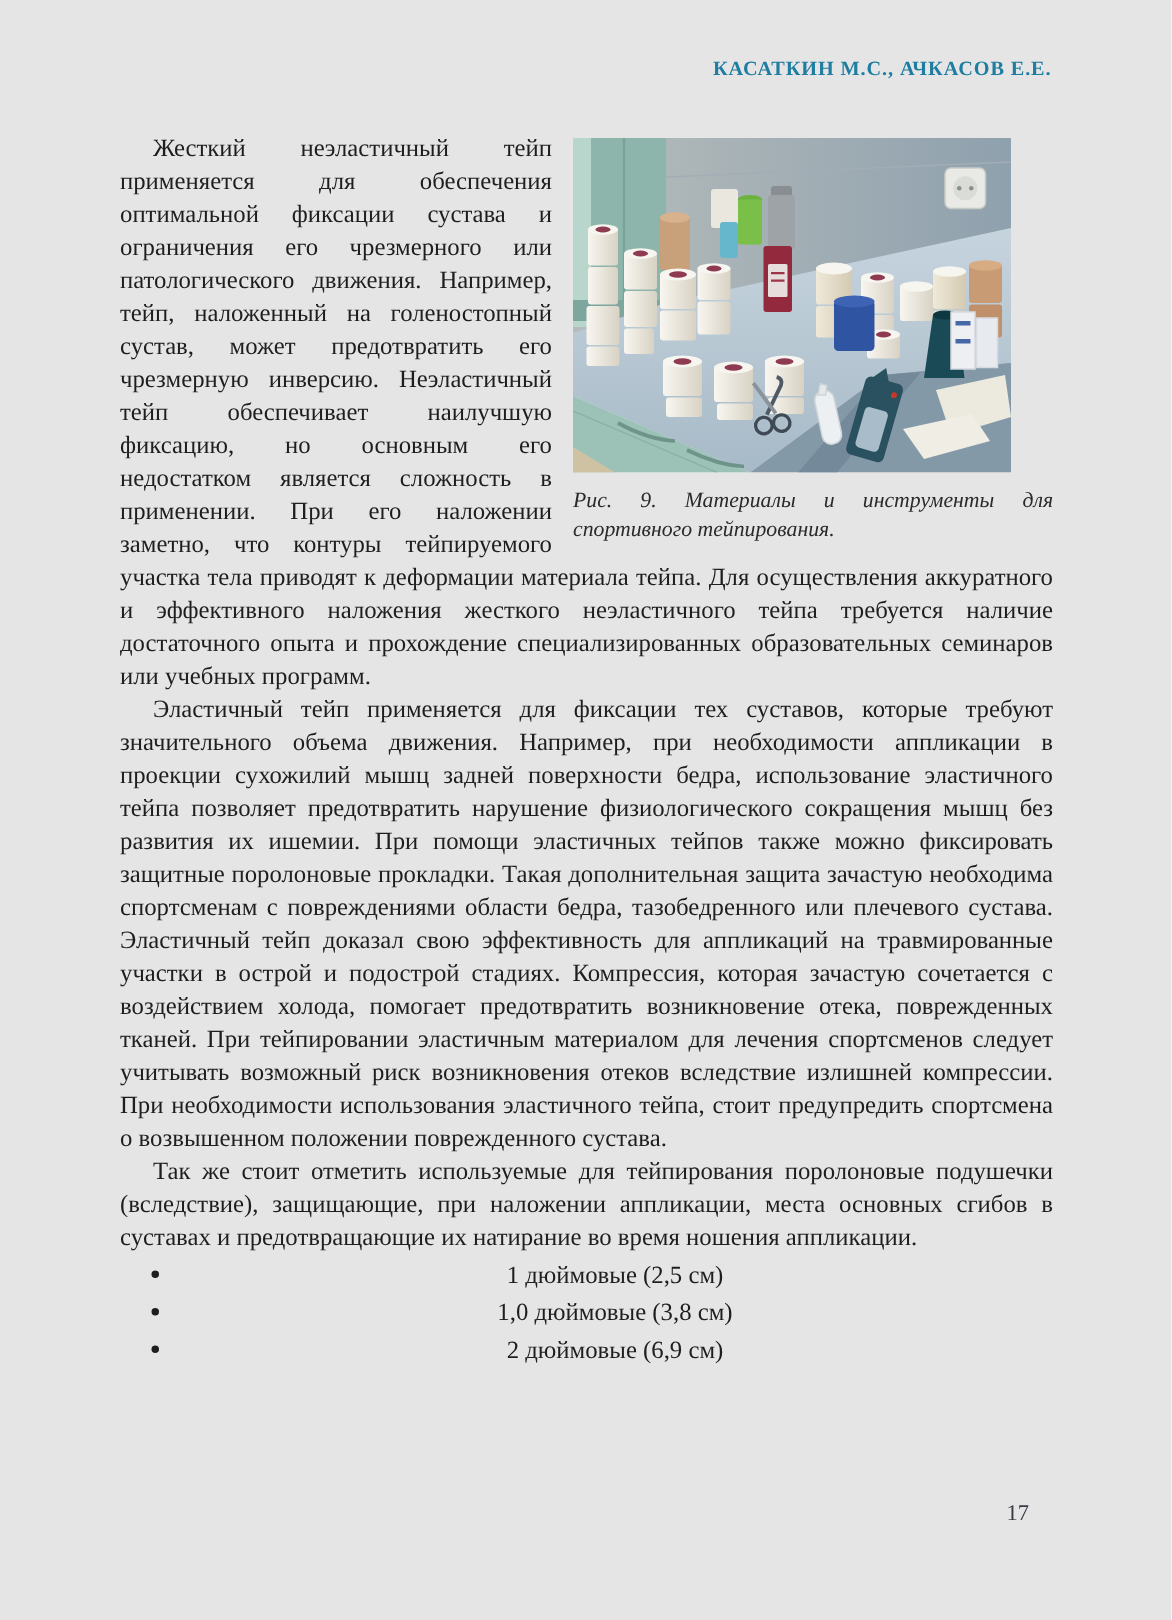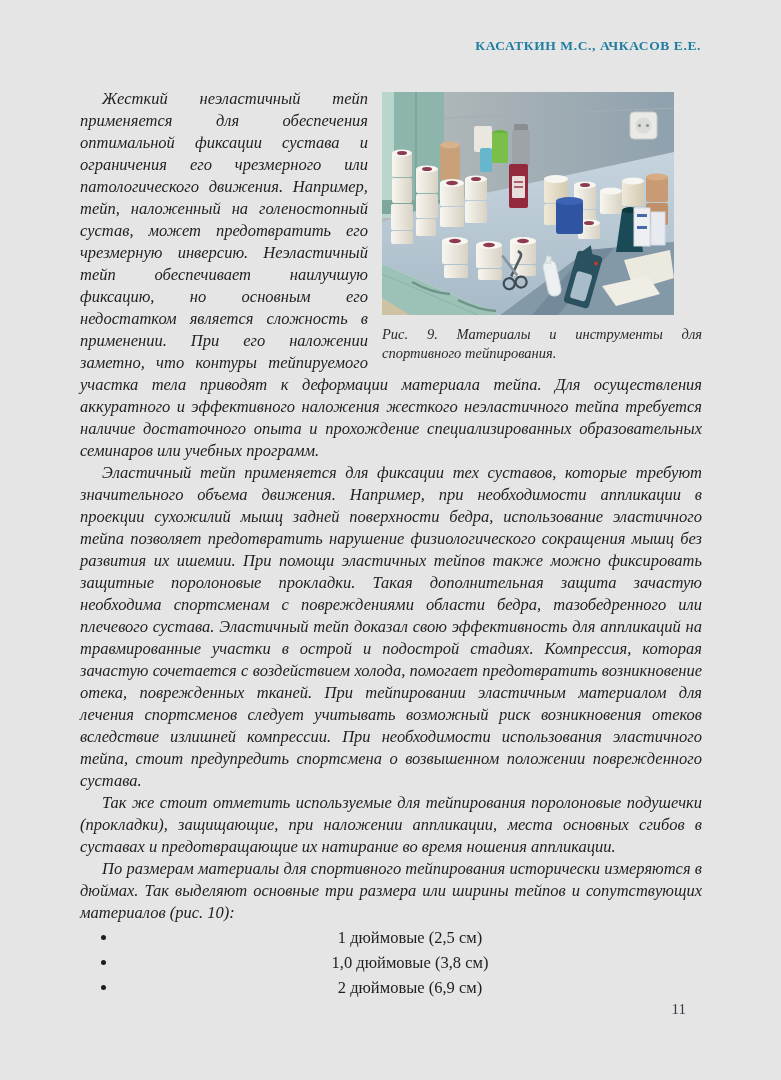--- a/index.html
+++ b/index.html
@@ -1,20 +1,20 @@
 <!DOCTYPE html>
 <html lang="ru"><head>
 <meta charset="utf-8">
 <style>
   html,body{margin:0;padding:0;background:#ffffff;}
   body{width:781px;height:1080px;position:relative;font-family:"Liberation Serif","DejaVu Serif",serif;color:#1e1e1e;}
   .page{position:absolute;inset:0;background:#e5e5e5;overflow:hidden;}
   .running-head{position:absolute;top:38px;right:80px;font-weight:bold;font-size:13.5px;letter-spacing:0.6px;color:#1e7da0;}
   .content{position:absolute;left:80px;top:88px;width:622px;font-size:16.5px;line-height:22px;text-align:justify;}
-  .content p{margin:0;text-indent:22px;font-style:italic;}
+  .content p{margin:0;text-indent:22px;}
   figure{float:right;width:320px;margin:4px 0 10px 14px;}
   .photo{width:292px;height:223px;display:block;}
   figcaption{font-style:italic;font-size:14.5px;line-height:19px;margin-top:10px;text-align:justify;color:#2a2a2a;}
   ul.sizes{margin:3px 0 0 0;padding-left:38px;list-style:disc;}
   ul.sizes li{text-align:center;margin:0 0 3px 0;}
   .page-number{position:absolute;right:95px;bottom:62px;font-size:15px;color:#3a3a44;}
 </style>
 </head>
 <body>
 
@@ -194,26 +194,25 @@
           <rect x="0" y="0" width="26" height="54" rx="4" fill="#2a5160"></rect>
           <rect x="5" y="20" width="16" height="28" rx="3" fill="#a9bcc9"></rect>
           <circle cx="21" cy="8" r="2" fill="#c0392b"></circle>
         </g>
       </svg>
       <figcaption>Рис. 9. Материалы и инструменты для спортивного тейпирования.</figcaption>
     </figure>
 
     <p>Жесткий неэластичный тейп применяется для обеспечения оптимальной фиксации сустава и ограничения его чрезмерного или патологического движения. Например, тейп, наложенный на голеностопный сустав, может предотвратить его чрезмерную инверсию. Неэластичный тейп обеспечивает наилучшую фиксацию, но основным его недостатком является сложность в применении. При его наложении заметно, что контуры тейпируемого участка тела приводят к деформации материала тейпа. Для осуществления аккуратного и эффективного наложения жесткого неэластичного тейпа требуется наличие достаточного опыта и прохождение специализированных образовательных семинаров или учебных программ.</p>
     <p>Эластичный тейп применяется для фиксации тех суставов, которые требуют значительного объема движения. Например, при необходимости аппликации в проекции сухожилий мышц задней поверхности бедра, использование эластичного тейпа позволяет предотвратить нарушение физиологического сокращения мышц без развития их ишемии. При помощи эластичных тейпов также можно фиксировать защитные поролоновые прокладки. Такая дополнительная защита зачастую необходима спортсменам с повреждениями области бедра, тазобедренного или плечевого сустава. Эластичный тейп доказал свою эффективность для аппликаций на травмированные участки в острой и подострой стадиях. Компрессия, которая зачастую сочетается с воздействием холода, помогает предотвратить возникновение отека, поврежденных тканей. При тейпировании эластичным материалом для лечения спортсменов следует учитывать возможный риск возникновения отеков вследствие излишней компрессии. При необходимости использования эластичного тейпа, стоит предупредить спортсмена о возвышенном положении поврежденного сустава.</p>
-    <p>Так же стоит отметить используемые для тейпирования поролоновые подушечки (прокладки), защищающие, при наложении аппликации, места основных сгибов в суставах и предотвращающие их натирание во время ношения аппликации.</p>
-    <p>По размерам материалы для спортивного тейпирования исторически измеряются в дюймах. Так выделяют основные три размера или ширины тейпов и сопутствующих материалов (рис. 10):</p>
+    <p>Так же стоит отметить используемые для тейпирования поролоновые подушечки (вследствие), защищающие, при наложении аппликации, места основных сгибов в суставах и предотвращающие их натирание во время ношения аппликации.</p>
 
     <ul class="sizes">
       <li>1 дюймовые (2,5 см)</li>
       <li>1,0 дюймовые (3,8 см)</li>
       <li>2 дюймовые (6,9 см)</li>
     </ul>
 
   </div>
 
-  <div class="page-number">11</div>
+  <div class="page-number">17</div>
 
 </div>
 
 </body></html>

